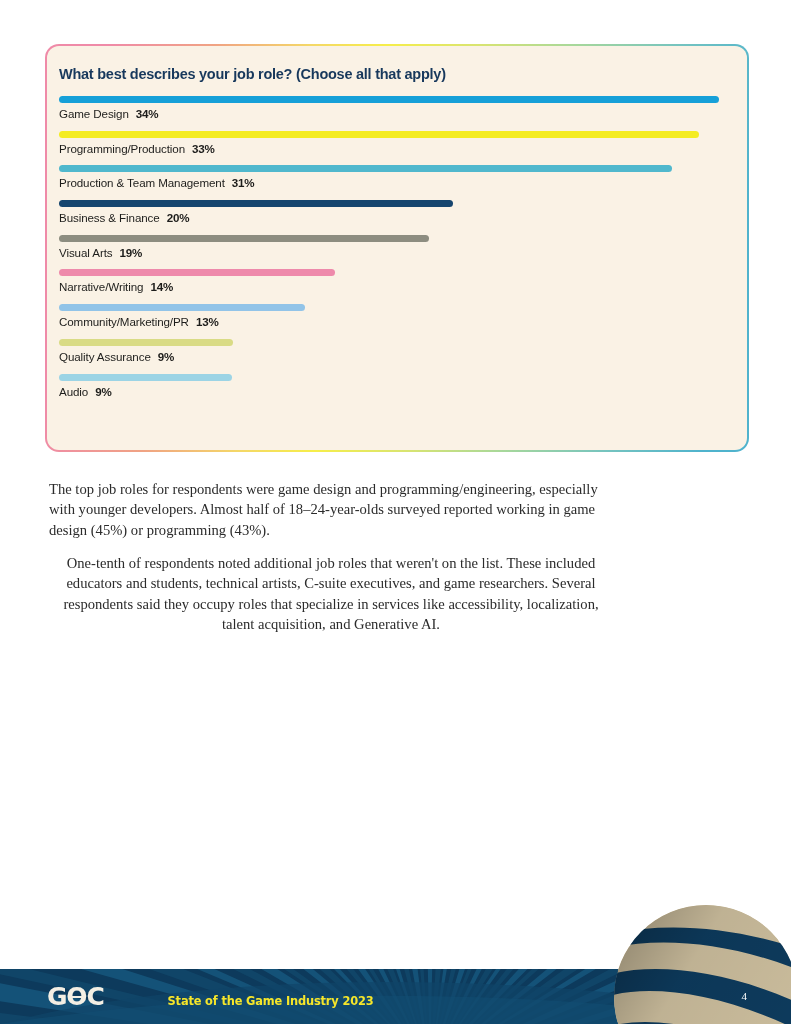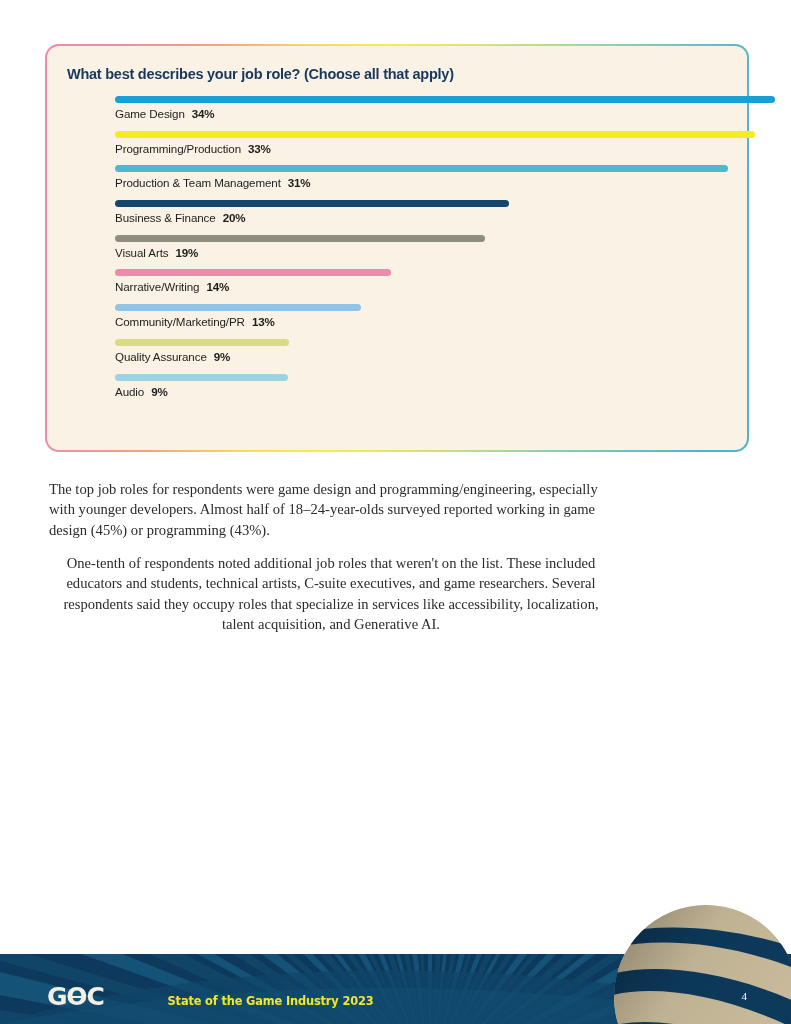--- a/index.html
+++ b/index.html
@@ -37,40 +37,39 @@
         #74c3c0 82%,
         #4fb3cd 94%,
         #4fb3cd 100%);
   }
   .card {
     width: 100%;
     height: 100%;
     border-radius: 12px;
     background: #faf2e5;
     box-sizing: border-box;
-    padding: 20px 20px 10px 20px;
+    padding: 20px 20px 10px 12px;
     position: relative;
   }
   .card-title {
     font-size: 14.5px;
     font-weight: bold;
     color: #17385c;
     letter-spacing: -0.25px;
     margin: 0 0 14px 0;
     white-space: nowrap;
   }
 
   
   .bars {
     position: relative;
   }
   .bar-row {
     height: 34.7px;
     position: relative;
-    margin-left: 48px;
   }
   .bar-track {
     position: relative;
     height: 7px;
   }
   .bar-fill {
     height: 7px;
     border-radius: 4px;
     display: block;
   }
@@ -101,21 +100,21 @@
   #para-1 { top: 475px; }
   #para-2 { top: 549px; text-align: center; }
   .body-copy p { margin: 4px; }
 
   
   .footer {
     position: absolute;
     left: 0;
     bottom: 0;
     width: 791px;
-    height: 70px;
+    height: 55px;
     background: #0d3a5c;
     overflow: hidden;
   }
   .footer-swirl {
     position: absolute;
     inset: 0;
     width: 100%;
     height: 100%;
   }
   .footer-logo {

